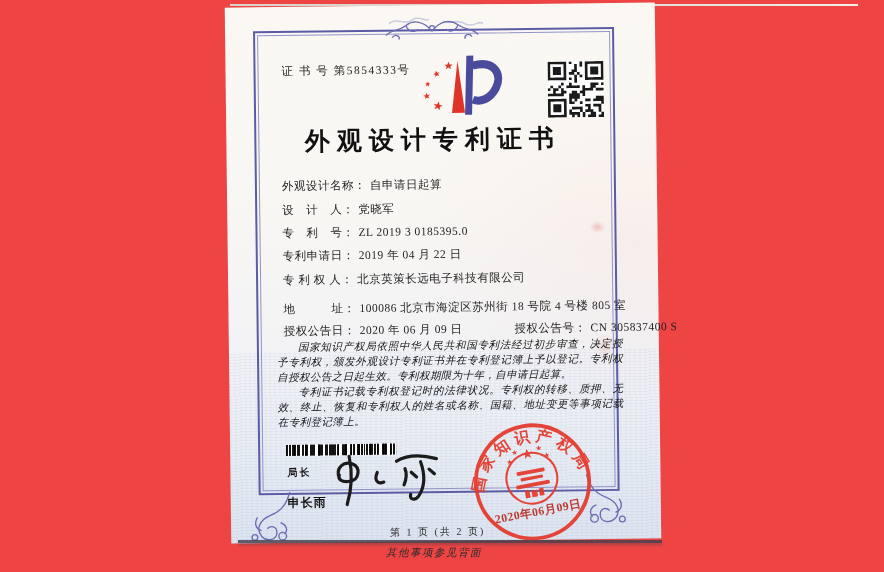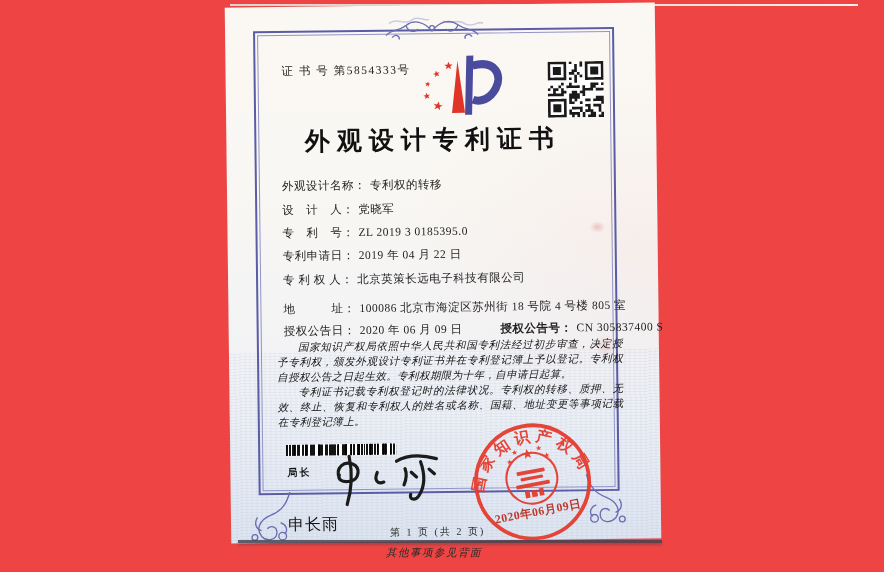--- a/index.html
+++ b/index.html
@@ -51,34 +51,34 @@
   .logo{position:absolute;left:186px;top:48px;width:92px;height:68px;}
   .qr{position:absolute;left:322px;top:58px;width:56px;height:56px;background:#fdfdfd;}
 
   .title{position:absolute;left:28px;top:118px;width:357px;text-align:center;
     font-size:25px;font-weight:bold;color:#111;letter-spacing:7px;}
 
   .field{position:absolute;left:55px;font-size:11.5px;color:#1f1f1f;white-space:nowrap;
     letter-spacing:.5px;}
   .f0{top:172px}.f1{top:196px}.f2{top:219px}.f3{top:242px}.f4{top:266px}.f5{top:295px}.f6{top:317px}
   .fv{margin-left:4px;}
-  .grant-no{margin-left:38px;font-weight:bold;}
+  .grant-no{margin-left:52px;}
 
   .paras{position:absolute;left:48px;top:333px;width:346px;font-size:10.5px;
     line-height:15px;color:#161616;font-style:italic;letter-spacing:.4px;text-align:justify;}
   .paras p{margin:0;text-indent:2em;}
 
   .barcode{position:absolute;left:56px;top:438px;width:110px;height:11px;
     background:
       repeating-linear-gradient(90deg,#141414 0 2px,#fff 2px 3px,#141414 3px 5px,#fff 5px 8px),
       repeating-linear-gradient(90deg,#141414 0 1px,#fff 1px 6px,#141414 6px 9px,#fff 9px 13px);
     background-blend-mode:multiply;}
   .director-label{position:absolute;left:57px;top:459px;font-size:10px;font-weight:bold;
     color:#141414;font-family:"Liberation Sans","DejaVu Sans",sans-serif;letter-spacing:2px;}
-  .director-name{position:absolute;left:57px;top:508px;font-size:16px;font-weight:normal;
+  .director-name{position:absolute;left:57px;top:488px;font-size:12px;font-weight:bold;
     color:#141414;font-family:"Liberation Sans","DejaVu Sans",sans-serif;letter-spacing:1px;}
   .signature{position:absolute;left:95px;top:440px;width:130px;height:62px;}
   .seal{position:absolute;left:236px;top:412px;width:132px;height:132px;opacity:.93;}
 
   .page-footer{position:absolute;left:28px;top:520px;width:357px;text-align:center;
     font-size:10px;color:#2a2a2a;letter-spacing:2px;}
 </style>
 </head>
 <body>
 
@@ -150,21 +150,21 @@
       </g>
     </svg>
 
     <svg class="qr" id="qr" viewBox="0 0 56 56">
         <path d="M0.00,0.00h2.67v2.67h-2.67zM2.67,0.00h2.67v2.67h-2.67zM5.33,0.00h2.67v2.67h-2.67zM8.00,0.00h2.67v2.67h-2.67zM10.67,0.00h2.67v2.67h-2.67zM13.33,0.00h2.67v2.67h-2.67zM16.00,0.00h2.67v2.67h-2.67zM21.33,0.00h2.67v2.67h-2.67zM32.00,0.00h2.67v2.67h-2.67zM37.33,0.00h2.67v2.67h-2.67zM40.00,0.00h2.67v2.67h-2.67zM42.67,0.00h2.67v2.67h-2.67zM45.33,0.00h2.67v2.67h-2.67zM48.00,0.00h2.67v2.67h-2.67zM50.67,0.00h2.67v2.67h-2.67zM53.33,0.00h2.67v2.67h-2.67zM0.00,2.67h2.67v2.67h-2.67zM16.00,2.67h2.67v2.67h-2.67zM26.67,2.67h2.67v2.67h-2.67zM32.00,2.67h2.67v2.67h-2.67zM37.33,2.67h2.67v2.67h-2.67zM53.33,2.67h2.67v2.67h-2.67zM0.00,5.33h2.67v2.67h-2.67zM5.33,5.33h2.67v2.67h-2.67zM8.00,5.33h2.67v2.67h-2.67zM10.67,5.33h2.67v2.67h-2.67zM16.00,5.33h2.67v2.67h-2.67zM26.67,5.33h2.67v2.67h-2.67zM37.33,5.33h2.67v2.67h-2.67zM42.67,5.33h2.67v2.67h-2.67zM45.33,5.33h2.67v2.67h-2.67zM48.00,5.33h2.67v2.67h-2.67zM53.33,5.33h2.67v2.67h-2.67zM0.00,8.00h2.67v2.67h-2.67zM5.33,8.00h2.67v2.67h-2.67zM8.00,8.00h2.67v2.67h-2.67zM10.67,8.00h2.67v2.67h-2.67zM16.00,8.00h2.67v2.67h-2.67zM24.00,8.00h2.67v2.67h-2.67zM26.67,8.00h2.67v2.67h-2.67zM37.33,8.00h2.67v2.67h-2.67zM42.67,8.00h2.67v2.67h-2.67zM45.33,8.00h2.67v2.67h-2.67zM48.00,8.00h2.67v2.67h-2.67zM53.33,8.00h2.67v2.67h-2.67zM0.00,10.67h2.67v2.67h-2.67zM5.33,10.67h2.67v2.67h-2.67zM8.00,10.67h2.67v2.67h-2.67zM10.67,10.67h2.67v2.67h-2.67zM16.00,10.67h2.67v2.67h-2.67zM21.33,10.67h2.67v2.67h-2.67zM24.00,10.67h2.67v2.67h-2.67zM29.33,10.67h2.67v2.67h-2.67zM37.33,10.67h2.67v2.67h-2.67zM42.67,10.67h2.67v2.67h-2.67zM45.33,10.67h2.67v2.67h-2.67zM48.00,10.67h2.67v2.67h-2.67zM53.33,10.67h2.67v2.67h-2.67zM0.00,13.33h2.67v2.67h-2.67zM16.00,13.33h2.67v2.67h-2.67zM26.67,13.33h2.67v2.67h-2.67zM32.00,13.33h2.67v2.67h-2.67zM37.33,13.33h2.67v2.67h-2.67zM53.33,13.33h2.67v2.67h-2.67zM0.00,16.00h2.67v2.67h-2.67zM2.67,16.00h2.67v2.67h-2.67zM5.33,16.00h2.67v2.67h-2.67zM8.00,16.00h2.67v2.67h-2.67zM10.67,16.00h2.67v2.67h-2.67zM13.33,16.00h2.67v2.67h-2.67zM16.00,16.00h2.67v2.67h-2.67zM21.33,16.00h2.67v2.67h-2.67zM26.67,16.00h2.67v2.67h-2.67zM37.33,16.00h2.67v2.67h-2.67zM40.00,16.00h2.67v2.67h-2.67zM42.67,16.00h2.67v2.67h-2.67zM45.33,16.00h2.67v2.67h-2.67zM48.00,16.00h2.67v2.67h-2.67zM50.67,16.00h2.67v2.67h-2.67zM53.33,16.00h2.67v2.67h-2.67zM26.67,18.67h2.67v2.67h-2.67zM13.33,21.33h2.67v2.67h-2.67zM21.33,21.33h2.67v2.67h-2.67zM42.67,21.33h2.67v2.67h-2.67zM45.33,21.33h2.67v2.67h-2.67zM48.00,21.33h2.67v2.67h-2.67zM53.33,21.33h2.67v2.67h-2.67zM2.67,24.00h2.67v2.67h-2.67zM10.67,24.00h2.67v2.67h-2.67zM18.67,24.00h2.67v2.67h-2.67zM21.33,24.00h2.67v2.67h-2.67zM24.00,24.00h2.67v2.67h-2.67zM26.67,24.00h2.67v2.67h-2.67zM29.33,24.00h2.67v2.67h-2.67zM34.67,24.00h2.67v2.67h-2.67zM42.67,24.00h2.67v2.67h-2.67zM45.33,24.00h2.67v2.67h-2.67zM0.00,26.67h2.67v2.67h-2.67zM5.33,26.67h2.67v2.67h-2.67zM8.00,26.67h2.67v2.67h-2.67zM13.33,26.67h2.67v2.67h-2.67zM34.67,26.67h2.67v2.67h-2.67zM37.33,26.67h2.67v2.67h-2.67zM40.00,26.67h2.67v2.67h-2.67zM42.67,26.67h2.67v2.67h-2.67zM48.00,26.67h2.67v2.67h-2.67zM50.67,26.67h2.67v2.67h-2.67zM53.33,26.67h2.67v2.67h-2.67zM5.33,29.33h2.67v2.67h-2.67zM13.33,29.33h2.67v2.67h-2.67zM16.00,29.33h2.67v2.67h-2.67zM24.00,29.33h2.67v2.67h-2.67zM26.67,29.33h2.67v2.67h-2.67zM32.00,29.33h2.67v2.67h-2.67zM34.67,29.33h2.67v2.67h-2.67zM0.00,32.00h2.67v2.67h-2.67zM2.67,32.00h2.67v2.67h-2.67zM5.33,32.00h2.67v2.67h-2.67zM8.00,32.00h2.67v2.67h-2.67zM10.67,32.00h2.67v2.67h-2.67zM13.33,32.00h2.67v2.67h-2.67zM21.33,32.00h2.67v2.67h-2.67zM24.00,32.00h2.67v2.67h-2.67zM26.67,32.00h2.67v2.67h-2.67zM29.33,32.00h2.67v2.67h-2.67zM34.67,32.00h2.67v2.67h-2.67zM21.33,34.67h2.67v2.67h-2.67zM24.00,34.67h2.67v2.67h-2.67zM26.67,34.67h2.67v2.67h-2.67zM29.33,34.67h2.67v2.67h-2.67zM48.00,34.67h2.67v2.67h-2.67zM50.67,34.67h2.67v2.67h-2.67zM53.33,34.67h2.67v2.67h-2.67zM0.00,37.33h2.67v2.67h-2.67zM2.67,37.33h2.67v2.67h-2.67zM5.33,37.33h2.67v2.67h-2.67zM8.00,37.33h2.67v2.67h-2.67zM10.67,37.33h2.67v2.67h-2.67zM13.33,37.33h2.67v2.67h-2.67zM16.00,37.33h2.67v2.67h-2.67zM21.33,37.33h2.67v2.67h-2.67zM26.67,37.33h2.67v2.67h-2.67zM37.33,37.33h2.67v2.67h-2.67zM40.00,37.33h2.67v2.67h-2.67zM45.33,37.33h2.67v2.67h-2.67zM48.00,37.33h2.67v2.67h-2.67zM50.67,37.33h2.67v2.67h-2.67zM53.33,37.33h2.67v2.67h-2.67zM0.00,40.00h2.67v2.67h-2.67zM16.00,40.00h2.67v2.67h-2.67zM21.33,40.00h2.67v2.67h-2.67zM24.00,40.00h2.67v2.67h-2.67zM32.00,40.00h2.67v2.67h-2.67zM53.33,40.00h2.67v2.67h-2.67zM0.00,42.67h2.67v2.67h-2.67zM5.33,42.67h2.67v2.67h-2.67zM8.00,42.67h2.67v2.67h-2.67zM10.67,42.67h2.67v2.67h-2.67zM16.00,42.67h2.67v2.67h-2.67zM37.33,42.67h2.67v2.67h-2.67zM40.00,42.67h2.67v2.67h-2.67zM45.33,42.67h2.67v2.67h-2.67zM48.00,42.67h2.67v2.67h-2.67zM50.67,42.67h2.67v2.67h-2.67zM0.00,45.33h2.67v2.67h-2.67zM5.33,45.33h2.67v2.67h-2.67zM8.00,45.33h2.67v2.67h-2.67zM10.67,45.33h2.67v2.67h-2.67zM16.00,45.33h2.67v2.67h-2.67zM24.00,45.33h2.67v2.67h-2.67zM26.67,45.33h2.67v2.67h-2.67zM29.33,45.33h2.67v2.67h-2.67zM32.00,45.33h2.67v2.67h-2.67zM40.00,45.33h2.67v2.67h-2.67zM50.67,45.33h2.67v2.67h-2.67zM0.00,48.00h2.67v2.67h-2.67zM5.33,48.00h2.67v2.67h-2.67zM8.00,48.00h2.67v2.67h-2.67zM10.67,48.00h2.67v2.67h-2.67zM16.00,48.00h2.67v2.67h-2.67zM21.33,48.00h2.67v2.67h-2.67zM32.00,48.00h2.67v2.67h-2.67zM37.33,48.00h2.67v2.67h-2.67zM40.00,48.00h2.67v2.67h-2.67zM42.67,48.00h2.67v2.67h-2.67zM50.67,48.00h2.67v2.67h-2.67zM0.00,50.67h2.67v2.67h-2.67zM16.00,50.67h2.67v2.67h-2.67zM21.33,50.67h2.67v2.67h-2.67zM24.00,50.67h2.67v2.67h-2.67zM26.67,50.67h2.67v2.67h-2.67zM29.33,50.67h2.67v2.67h-2.67zM34.67,50.67h2.67v2.67h-2.67zM42.67,50.67h2.67v2.67h-2.67zM45.33,50.67h2.67v2.67h-2.67zM53.33,50.67h2.67v2.67h-2.67zM0.00,53.33h2.67v2.67h-2.67zM2.67,53.33h2.67v2.67h-2.67zM5.33,53.33h2.67v2.67h-2.67zM8.00,53.33h2.67v2.67h-2.67zM10.67,53.33h2.67v2.67h-2.67zM13.33,53.33h2.67v2.67h-2.67zM16.00,53.33h2.67v2.67h-2.67zM24.00,53.33h2.67v2.67h-2.67zM29.33,53.33h2.67v2.67h-2.67zM34.67,53.33h2.67v2.67h-2.67zM40.00,53.33h2.67v2.67h-2.67zM42.67,53.33h2.67v2.67h-2.67zM45.33,53.33h2.67v2.67h-2.67zM50.67,53.33h2.67v2.67h-2.67zM53.33,53.33h2.67v2.67h-2.67z" fill="#1a1a1a"></path>
       </svg>
 
     <div class="title">外观设计专利证书</div>
 
     <div class="field f0">
-      <span>外观设计名称：</span><span class="fv">专利权的转移</span>
+      <span>外观设计名称：</span><span class="fv">自申请日起算</span>
     </div>
     <div class="field f1">
       <span>设　计　人：</span><span class="fv">党晓军</span>
     </div>
     <div class="field f2">
       <span>专　利　号：</span><span class="fv">ZL 2019 3 0185395.0</span>
     </div>
     <div class="field f3">
       <span>专利申请日：</span><span class="fv">2019 年 04 月 22 日</span>
     </div>

